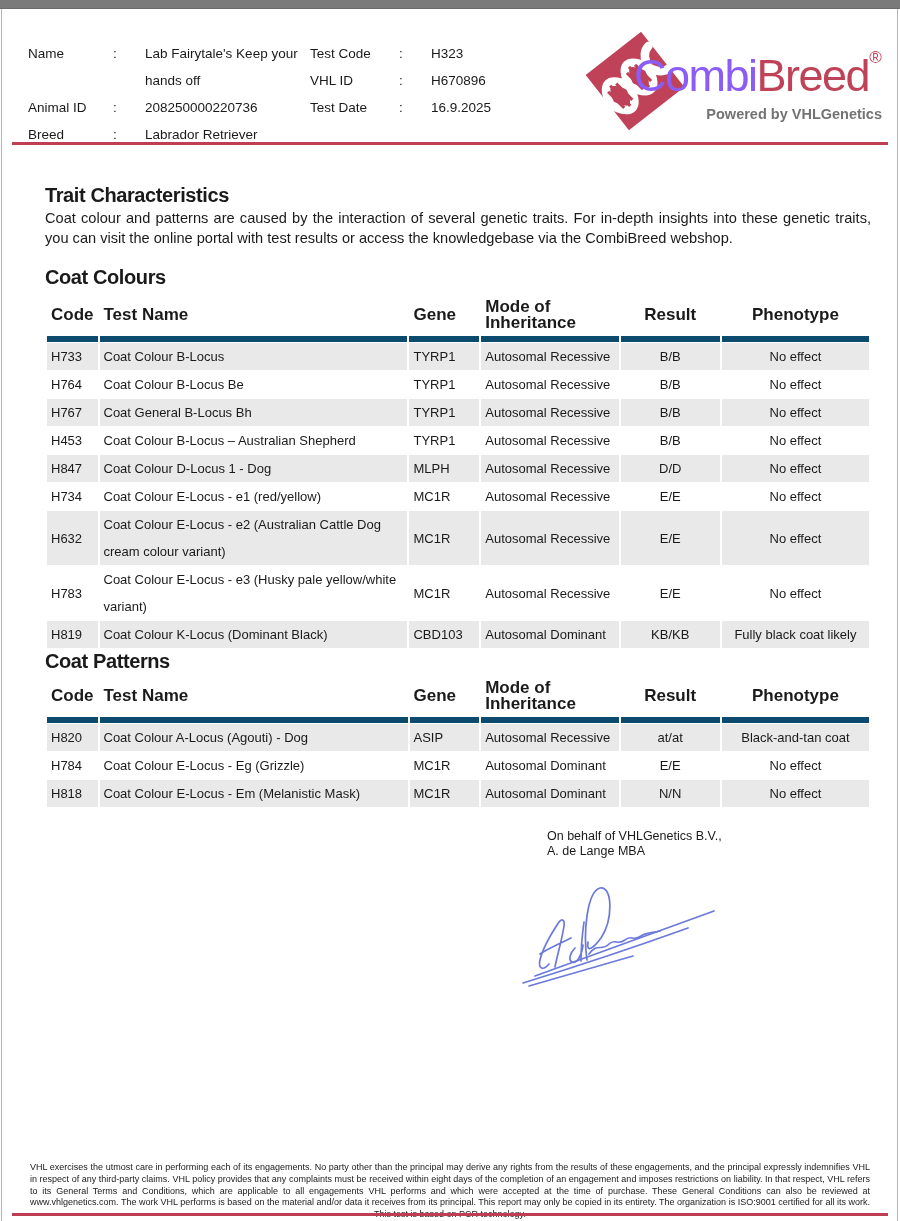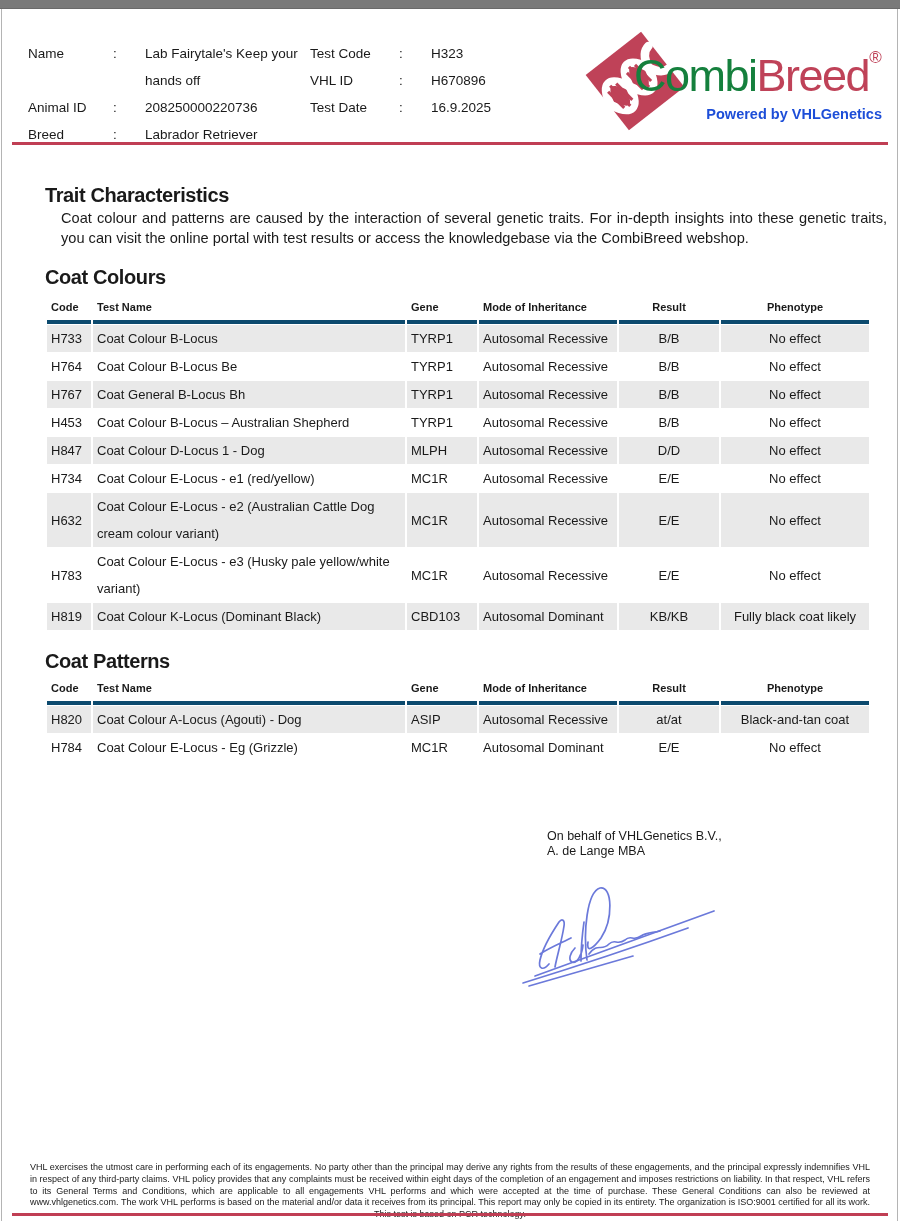--- a/index.html
+++ b/index.html
@@ -18,44 +18,44 @@
     column-gap:16px;
   }
   .info-left  { left:28px;  grid-template-columns:69px 16px 192px; }
   .info-right { left:310px; grid-template-columns:73px 16px 130px; }
   .info-grid .val { align-self:start; }
 
   
   .logo { position:absolute; left:578px; top:24px; width:310px; height:112px; }
   .logo-mark { position:absolute; left:0; top:0; }
   .logo-text { position:absolute; left:56px; top:24px; font-size:45px; letter-spacing:-1.5px; white-space:nowrap; font-weight:400; }
-  .logo-combi { color:#15803d; }
+  .logo-combi { color:#8b5cf6; }
   .logo-breed { color:#bf4258; }
   .logo-reg { color:#bf4258; font-size:17px; vertical-align:28px; letter-spacing:0; }
-  .logo-tagline { position:absolute; right:6px; top:82px; font-size:14.5px; font-weight:bold; color:#1d4ed8; }
+  .logo-tagline { position:absolute; right:6px; top:82px; font-size:14.5px; font-weight:bold; color:#737373; }
 
   .rule-red-top    { position:absolute; top:142px;  left:12px; width:876px; height:3px; background:#c03e54; }
   .rule-red-bottom { position:absolute; top:1213px; left:12px; width:876px; height:3px; background:#c03e54; }
 
   .section-title { position:absolute; left:45px; font-size:20px; font-weight:bold; letter-spacing:-0.4px; }
   #title-trait    { top:184px; }
   #title-colours  { top:266px; }
   #title-patterns { top:650px; }
 
   .intro-body {
     position:absolute; left:45px; top:209px; width:826px;
-    font-size:14.6px; line-height:19.5px; text-align:justify;margin-left:16px;
+    font-size:14.6px; line-height:19.5px; text-align:justify;
   }
 
   .report-table { position:absolute; left:45px; width:826px; border-collapse:separate; border-spacing:2px 1px; font-size:13px; }
   #table-colours  { top:297px; }
   #table-patterns { top:678px; }
   .report-table th {
-    text-align:left; font-weight:bold; font-size:11px;
-    padding:1px 4px 5px 4px; border-bottom:4px solid #0c4a6e; line-height:16px;
+    text-align:left; font-weight:bold; font-size:17px;
+    padding:1px 4px 5px 4px; border-bottom:6px solid #0c4a6e; line-height:16px;
   }
   .report-table th:nth-child(5), .report-table th:nth-child(6) { text-align:center; }
   .report-table td { background:#ffffff; padding:0 4px; line-height:27px; vertical-align:middle; }
   .report-table tbody tr:nth-child(odd) td { background:#e9e9e9; }
   .report-table td:nth-child(5), .report-table td:nth-child(6) { text-align:center; }
   col.c-code  { width:44px; }
   col.c-name  { width:312px; }
   col.c-gene  { width:70px; }
   col.c-mode  { width:138px; }
   col.c-res   { width:100px; }
@@ -254,20 +254,28 @@
         <td>Black-and-tan coat</td>
       </tr>
       <tr>
         <td>H784</td>
         <td>Coat Colour E-Locus - Eg (Grizzle)</td>
         <td>MC1R</td>
         <td>Autosomal Dominant</td>
         <td>E/E</td>
         <td>No effect</td>
       </tr>
+      <tr>
+        <td>H818</td>
+        <td>Coat Colour E-Locus - Em (Melanistic Mask)</td>
+        <td>MC1R</td>
+        <td>Autosomal Dominant</td>
+        <td>N/N</td>
+        <td>No effect</td>
+      </tr>
     </tbody>
 </table>
 
 <div class="signature-text">
   <div>On behalf of VHLGenetics B.V.,</div>
   <div>A. de Lange MBA</div>
 </div>
 <svg class="signature-draw" width="320" height="112" viewBox="0 0 320 112">
   <g fill="none" stroke="#6b79da" stroke-width="1.7" stroke-linecap="round">
     <path d="M66,88 C60,95 55,93 57,84 C60,71 70,55 76,46 C79,42 82,44 81,50 C79,64 74,80 72,91 M57,78 C66,72 78,67 88,62"></path>

